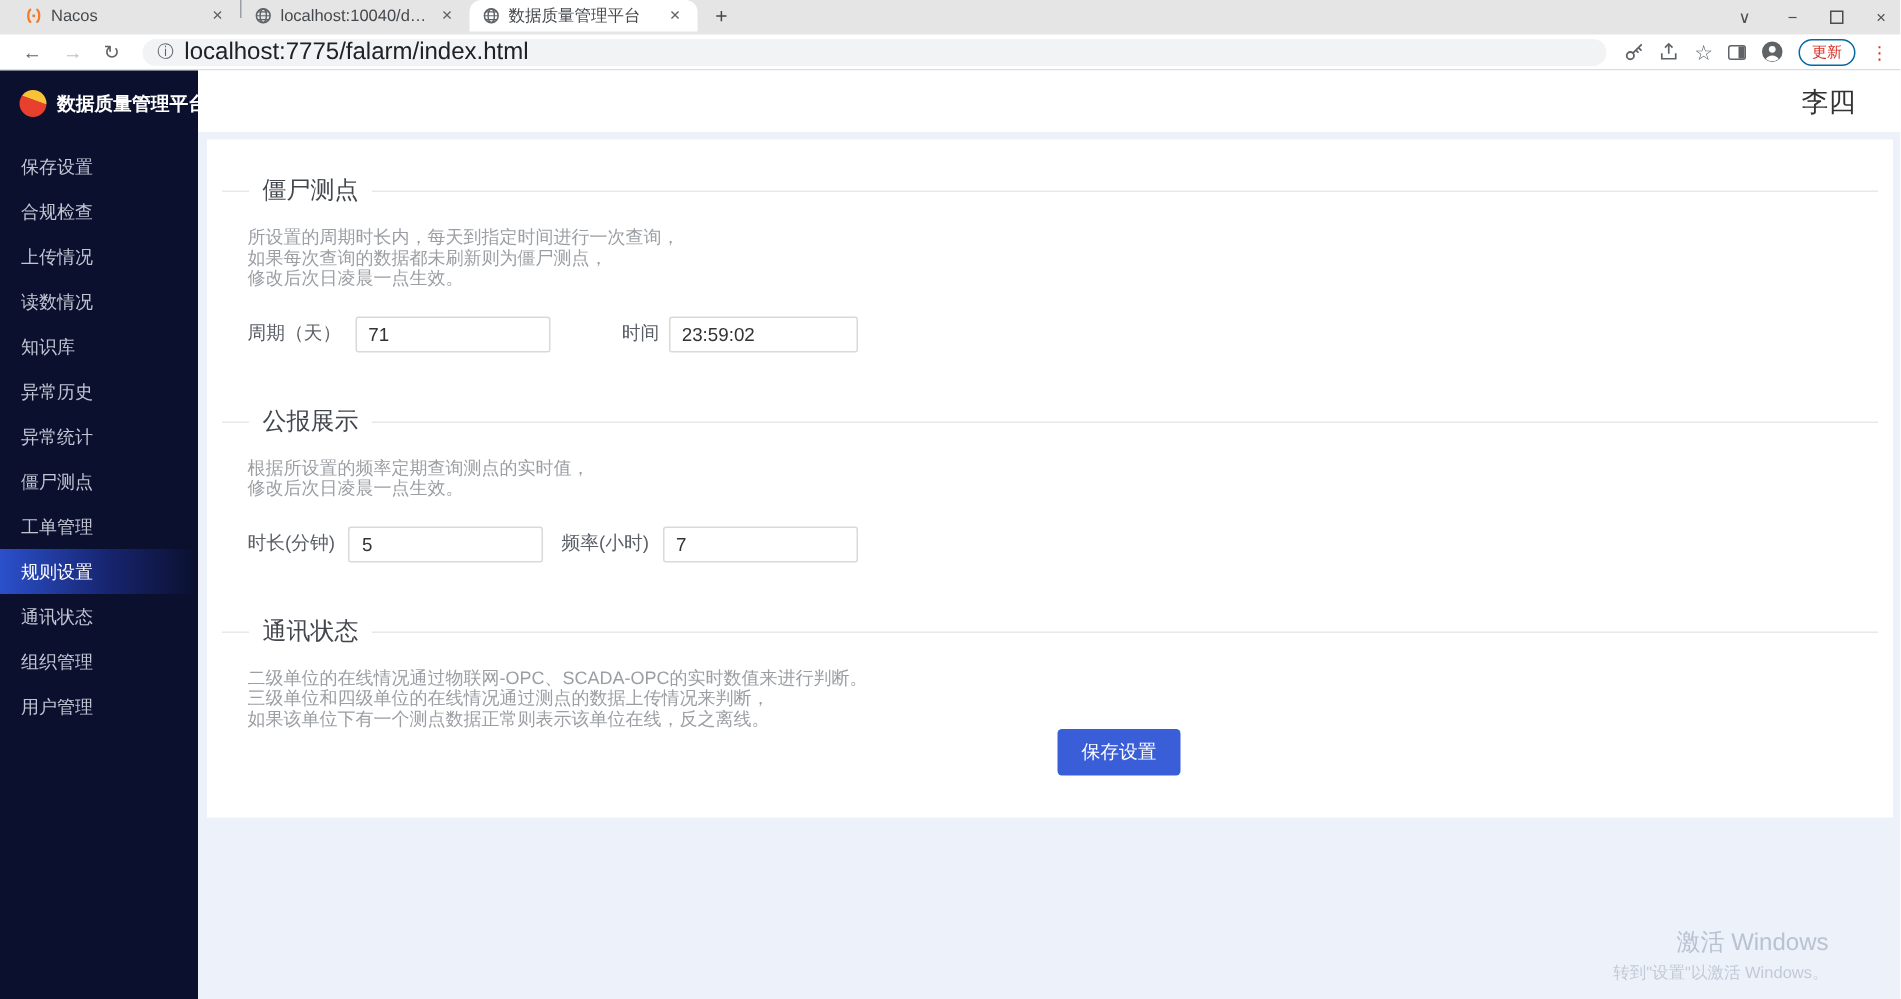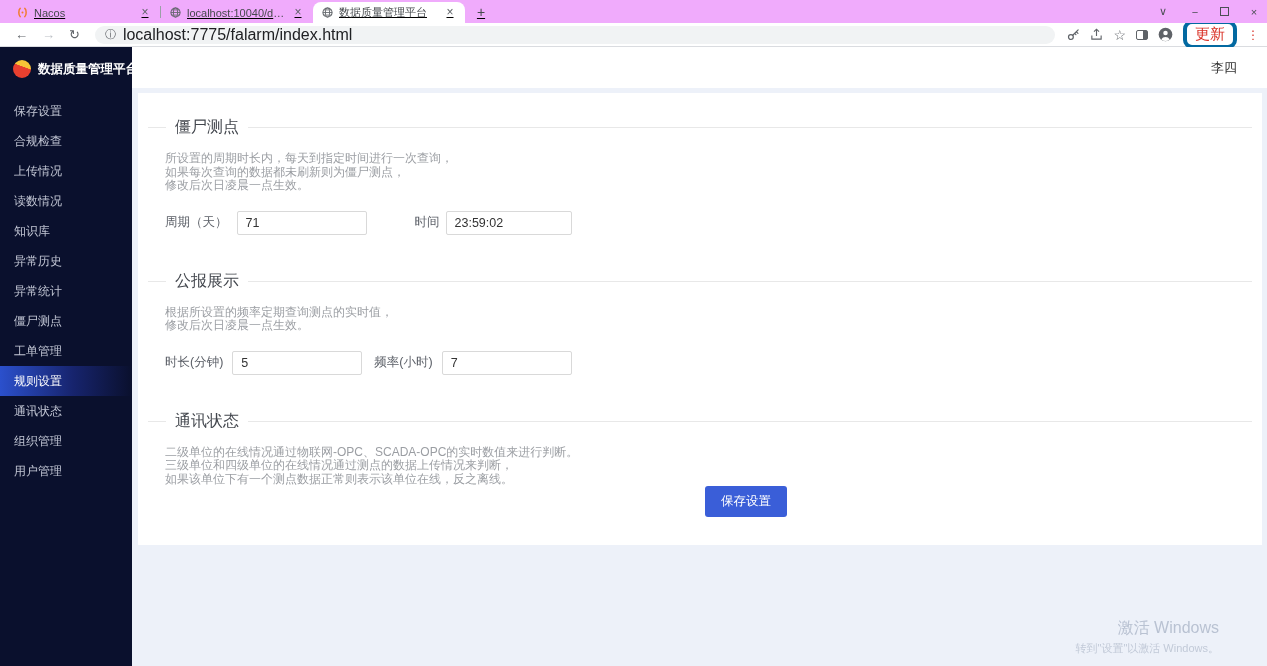--- a/index.html
+++ b/index.html
@@ -1,21 +1,21 @@
 <!DOCTYPE html>
 <html><head>
 <meta charset="utf-8">
 <style>
   * { margin: 0; padding: 0; box-sizing: border-box; }
   html,body { width: 1267px; height: 666px; overflow: hidden;
     font-family: "Liberation Sans", sans-serif; }
   .screen { width: 1267px; height: 666px; display: flex; flex-direction: column; background:#fff; }
 
   
-  .tabstrip { height: 23px; background:#f0abfc; display:flex; align-items:flex-end; position:relative;text-decoration:underline; }
+  .tabstrip { height: 23px; background:#e5e5e5; display:flex; align-items:flex-start; position:relative; }
   .tab { height: 21px; display:flex; align-items:center; padding:0 8px; width:152px;
     font-size:11px; color:#45494d; border-radius:8px 8px 0 0; cursor:pointer; }
   .tab.first { margin-left:8px; }
   .tab.active { background:#fff; }
   .tab-title { flex:1; white-space:nowrap; overflow:hidden; text-overflow:ellipsis; margin:0 6px; }
   .tab-close { font-size:12px; color:#5f6368; width:14px; height:14px; line-height:13px;
     text-align:center; border-radius:50%; flex:0 0 auto; }
   .tab-sep { width:1px; height:12px; background:#9aa0a6; margin-bottom:5px; }
   .favicon { width:12px; height:12px; flex:0 0 auto; display:inline-flex; align-items:center; justify-content:center; }
   .newtab { width:24px; height:20px; margin:0 0 1px 4px; font-size:14px; color:#45494d;
@@ -31,38 +31,38 @@
   .nav-ico { font-size:13px; color:#5f6368; margin:0 7px; cursor:pointer; }
   .nav-ico.disabled { color:#bdc1c6; }
   .urlbar { flex:1; height:18px; background:#f1f3f4; border-radius:9px; display:flex; align-items:center;
     padding:0 10px; margin:0 8px; }
   .urlbar .info { font-size:11px; color:#5f6368; margin-right:7px; }
   .url-text { font-size:16px; color:#202124; }
   .tb-right { display:flex; align-items:center; gap:10px; margin-left:4px; }
   .tb-ico { color:#5f6368; font-size:12px; cursor:pointer; display:inline-flex; align-items:center; }
   .panel-ico { width:12px; height:10px; border:1.4px solid #5f6368; border-radius:2px; position:relative; }
   .panel-ico::after { content:""; position:absolute; right:0; top:0; bottom:0; width:4px; background:#5f6368; }
-  .update-pill { border:4px solid #0369a1; color:#d93025; font-size:15px; border-radius:9px;
+  .update-pill { border:1px solid #0369a1; color:#d93025; font-size:10px; border-radius:9px;
     padding:1px 8px; cursor:pointer; }
   .dots { color:#d93025; font-size:12px; letter-spacing:0; cursor:pointer; }
 
   
   .app { flex:1; display:flex; min-height:0; }
   .sidebar { width:132px; background:#0a102d; color:#c2c6d4; flex:0 0 auto; }
   .logo-row { display:flex; align-items:center; padding:13px 0 14px 13px; }
   .logo-dot { width:18px; height:18px; border-radius:50%;
     background:linear-gradient(200deg,#f7c437 38%,#e8402f 40%); flex:0 0 auto; }
   .logo-title { color:#fff; font-weight:bold; font-size:12.5px; margin-left:7px; white-space:nowrap; }
   .menu { margin-top:4px; }
   .menu-item { height:30px; line-height:30px; padding-left:14px; font-size:12px; cursor:pointer; }
   .menu-item.active { background:linear-gradient(90deg,#2b50cc 0%,#17246e 55%,#0a102d 100%); color:#fff; }
 
   .main { flex:1; background:#edf1f9; position:relative; display:flex; flex-direction:column; min-width:0; }
   .topbar { height:41px; background:#fff; display:flex; align-items:center; justify-content:flex-end;
-    padding-right:30px; font-size:13px; color:#333; flex:0 0 auto; }
+    padding-right:30px; font-size:18px; color:#333; flex:0 0 auto; }
   .card { background:#fff; margin:5px 5px 0 6px; height:452px; padding-top:24px; }
 
   .divider { display:flex; align-items:center; margin:0 10px; }
   .divider::before { content:""; width:18px; height:1px; background:#e8e8e8; }
   .divider::after { content:""; flex:1; height:1px; background:#e8e8e8; }
   .sec-title { font-size:16px; color:#42464d; margin:0 9px; white-space:nowrap; }
   .sec2 .divider, .sec3 .divider { margin-top:36px; }
 
   .desc { margin:14px 0 0 27px; font-size:12px; line-height:13.5px; color:#9b9ea3; }
   .form-row { margin:18px 0 0 27px; display:flex; align-items:center; }

